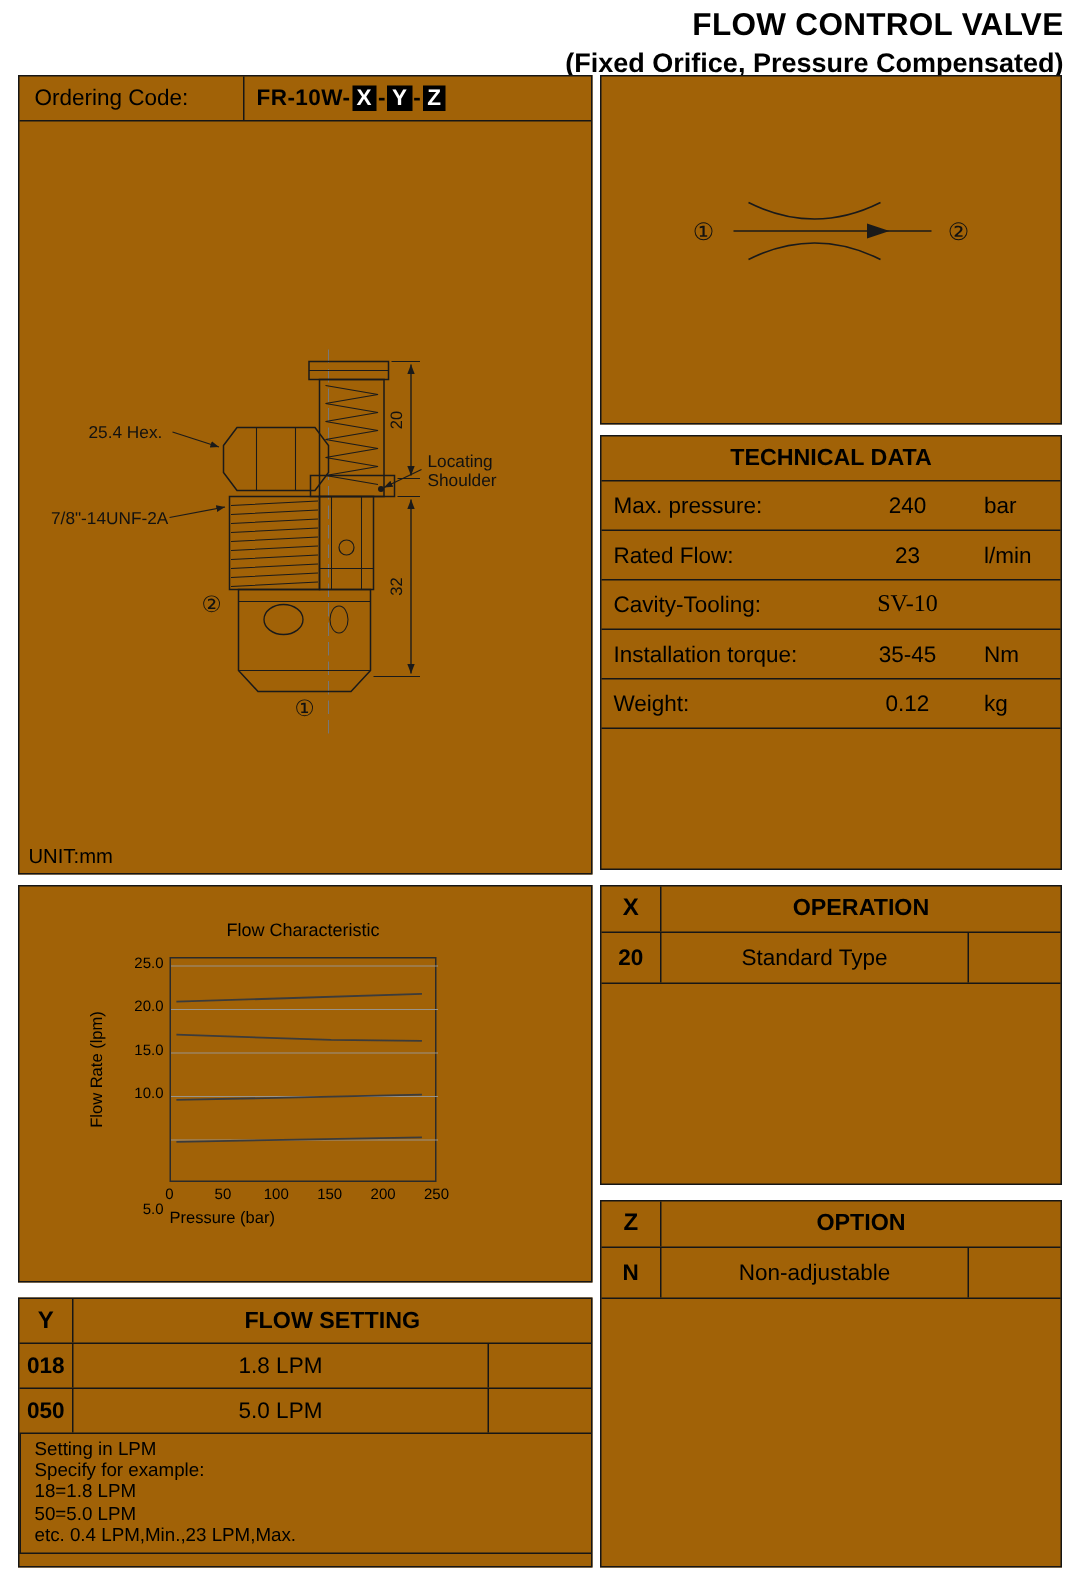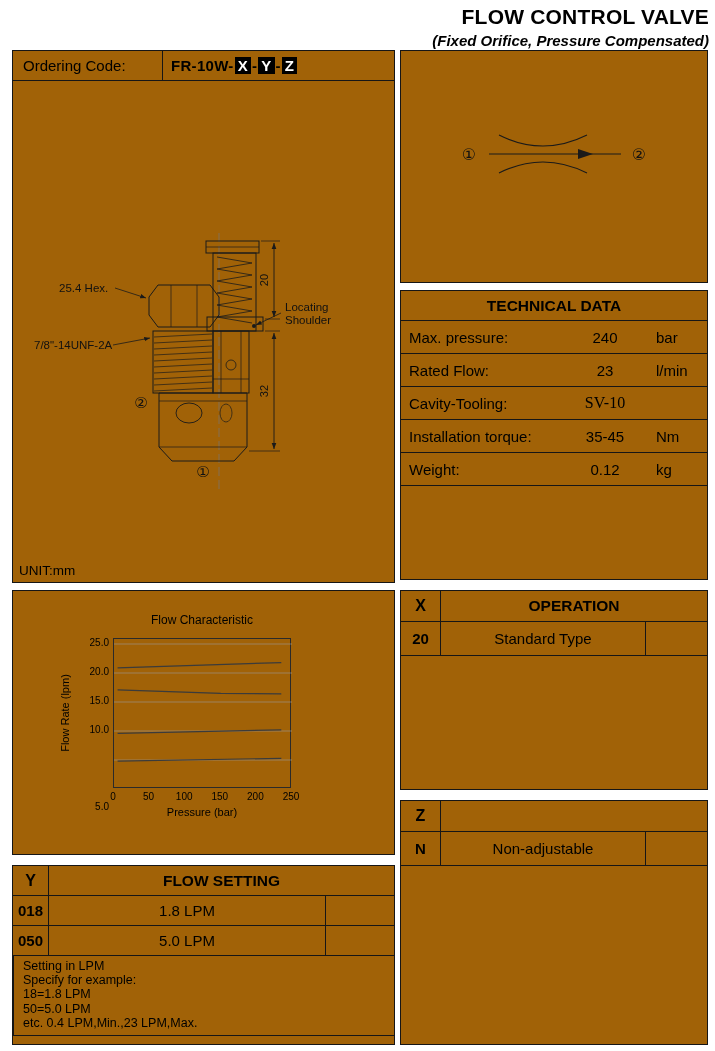--- a/index.html
+++ b/index.html
@@ -7,21 +7,21 @@
   body {
     width:715px; height:1051px; position:relative;
     font-family:"Liberation Sans","DejaVu Sans",sans-serif;
     color:#000; overflow:hidden;
   }
   svg text { font-family:"Liberation Sans","DejaVu Sans",sans-serif; fill:#111; }
 
   
   .title-block { position:absolute; top:5px; right:6px; text-align:right; }
   .title-block h1 { font-size:21px; font-weight:bold; letter-spacing:0.2px; }
-  .title-block .sub { font-size:15px; font-weight:bold; margin-top:3px;font-style:italic; }
+  .title-block .sub { font-size:18px; font-weight:bold; margin-top:3px; }
 
   .box { position:absolute; border:1.5px solid #161616; background:#a16207; }
 
   
   #box-drawing { left:12px; top:50px; width:383px; height:533px; }
   .oc-header { height:30px; border-bottom:1.5px solid #161616; display:flex; font-size:15px; }
   .oc-label { width:150px; border-right:1.5px solid #161616; display:flex; align-items:center; padding-left:10px; }
   .oc-code { display:flex; align-items:center; padding-left:8px; font-weight:bold; font-size:15px; letter-spacing:0.3px; }
   .oc-code .inv { background:#000; color:#fff; padding:0 3px; margin:0 1px; }
   #valve-svg { position:absolute; left:0; top:170px; }
@@ -37,21 +37,21 @@
   .td-label { flex:0 0 165px; padding-left:8px; }
   .td-value { flex:0 0 78px; text-align:center; }
   .td-unit { flex:1; padding-left:12px; }
   .serif { font-family:"Liberation Serif","DejaVu Serif",serif; font-size:16px; }
 
   
   #box-chart { left:12px; top:590px; width:383px; height:265px; }
   .chart-title { position:absolute; left:100px; top:22px; width:178px; text-align:center; font-size:12px; }
   .chart-plot { position:absolute; left:100px; top:47px; width:178px; height:150px; border:1px solid #2a2a2a; }
   .y-axis-title { position:absolute; left:52px; top:122px; transform:translate(-50%,-50%) rotate(-90deg); font-size:11px; white-space:nowrap; }
-  .x-axis-title { position:absolute; left:100px; top:215px; width:178px; text-align:center; font-size:11px; }
+  .x-axis-title { position:absolute; left:100px; top:215px; width:178px; text-align:left; font-size:11px; }
   .xt { position:absolute; top:200px; font-size:10px; transform:translateX(-50%); }
   .yt { position:absolute; left:62px; width:34px; text-align:right; font-size:10px; }
 
   
   #box-operation { left:400px; top:590px; width:308px; height:200px; }
   #box-option    { left:400px; top:800px; width:308px; height:245px; }
   .ct-header { height:31px; display:flex; border-bottom:1.5px solid #161616; font-weight:bold; }
   .ct-code-cell { width:40px; border-right:1.5px solid #161616; display:flex; align-items:center; justify-content:center; font-size:16px; }
   .ct-title { flex:1; display:flex; align-items:center; justify-content:center; font-size:15.5px; }
   .ct-row { height:34px; display:flex; border-bottom:1px solid #161616; font-size:15px; }
@@ -222,20 +222,21 @@
   </div>
   <div class="ct-row">
     <div class="code">20</div>
     <div class="val">Standard Type</div>
   </div>
 </div>
 
 <div class="box" id="box-option">
   <div class="ct-header">
     <div class="ct-code-cell">Z</div>
+    <div class="ct-title">OPTION</div>
   </div>
   <div class="ct-row">
     <div class="code">N</div>
     <div class="val">Non-adjustable</div>
   </div>
 </div>
 
 <div class="box" id="box-flowsetting">
   <div class="fs-header">
     <div class="fs-code-cell">Y</div>

